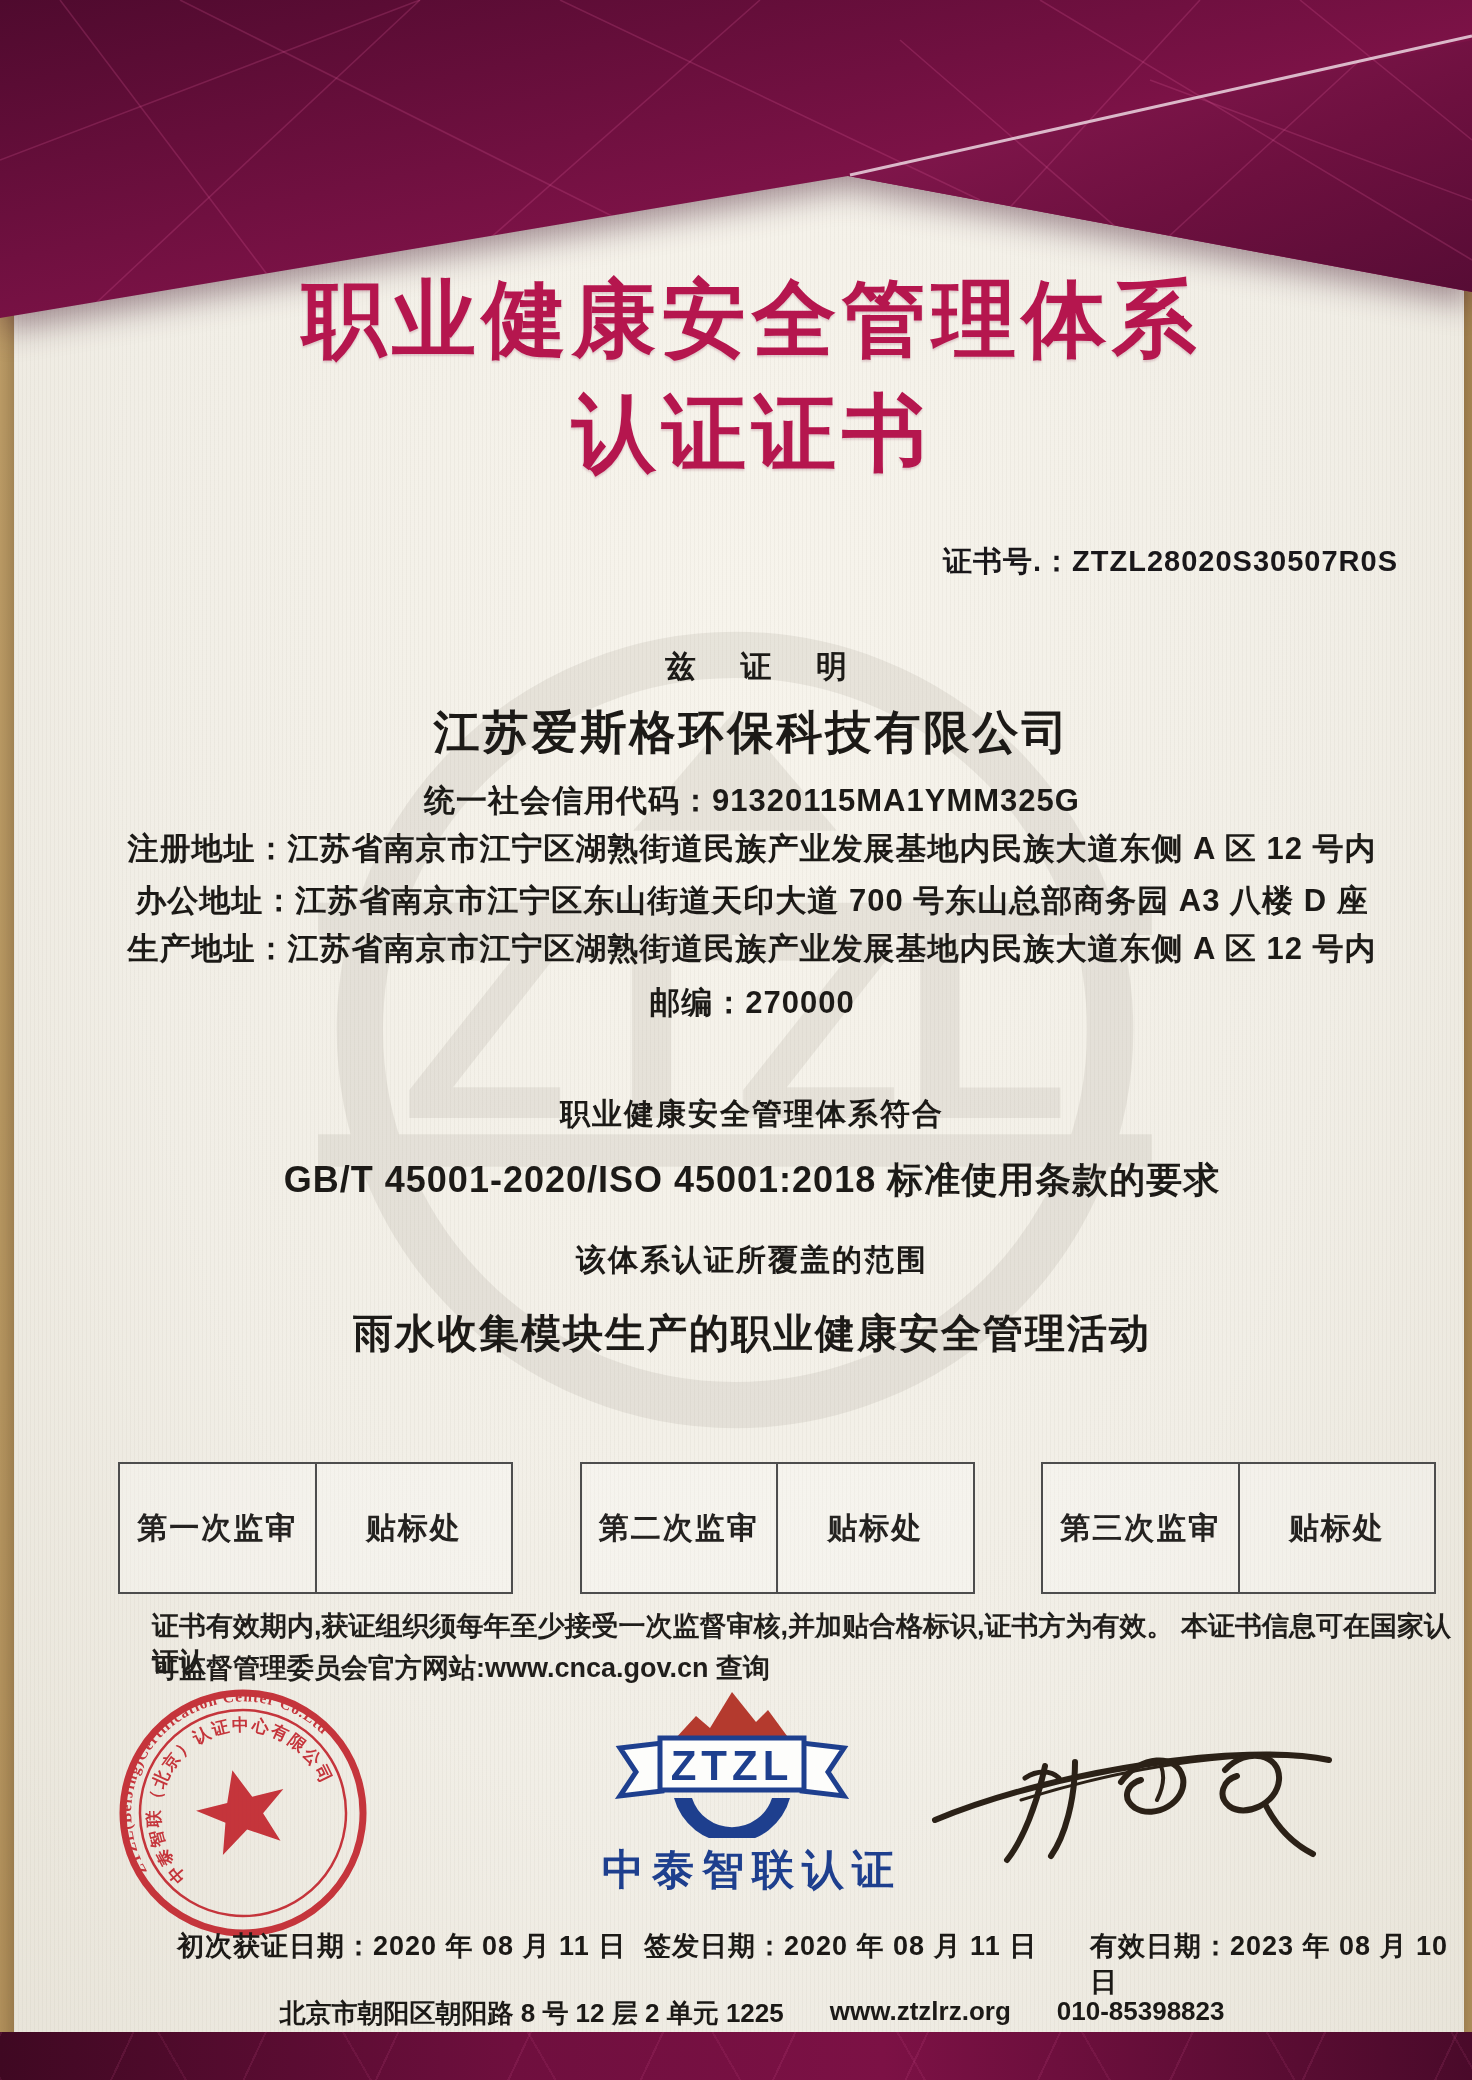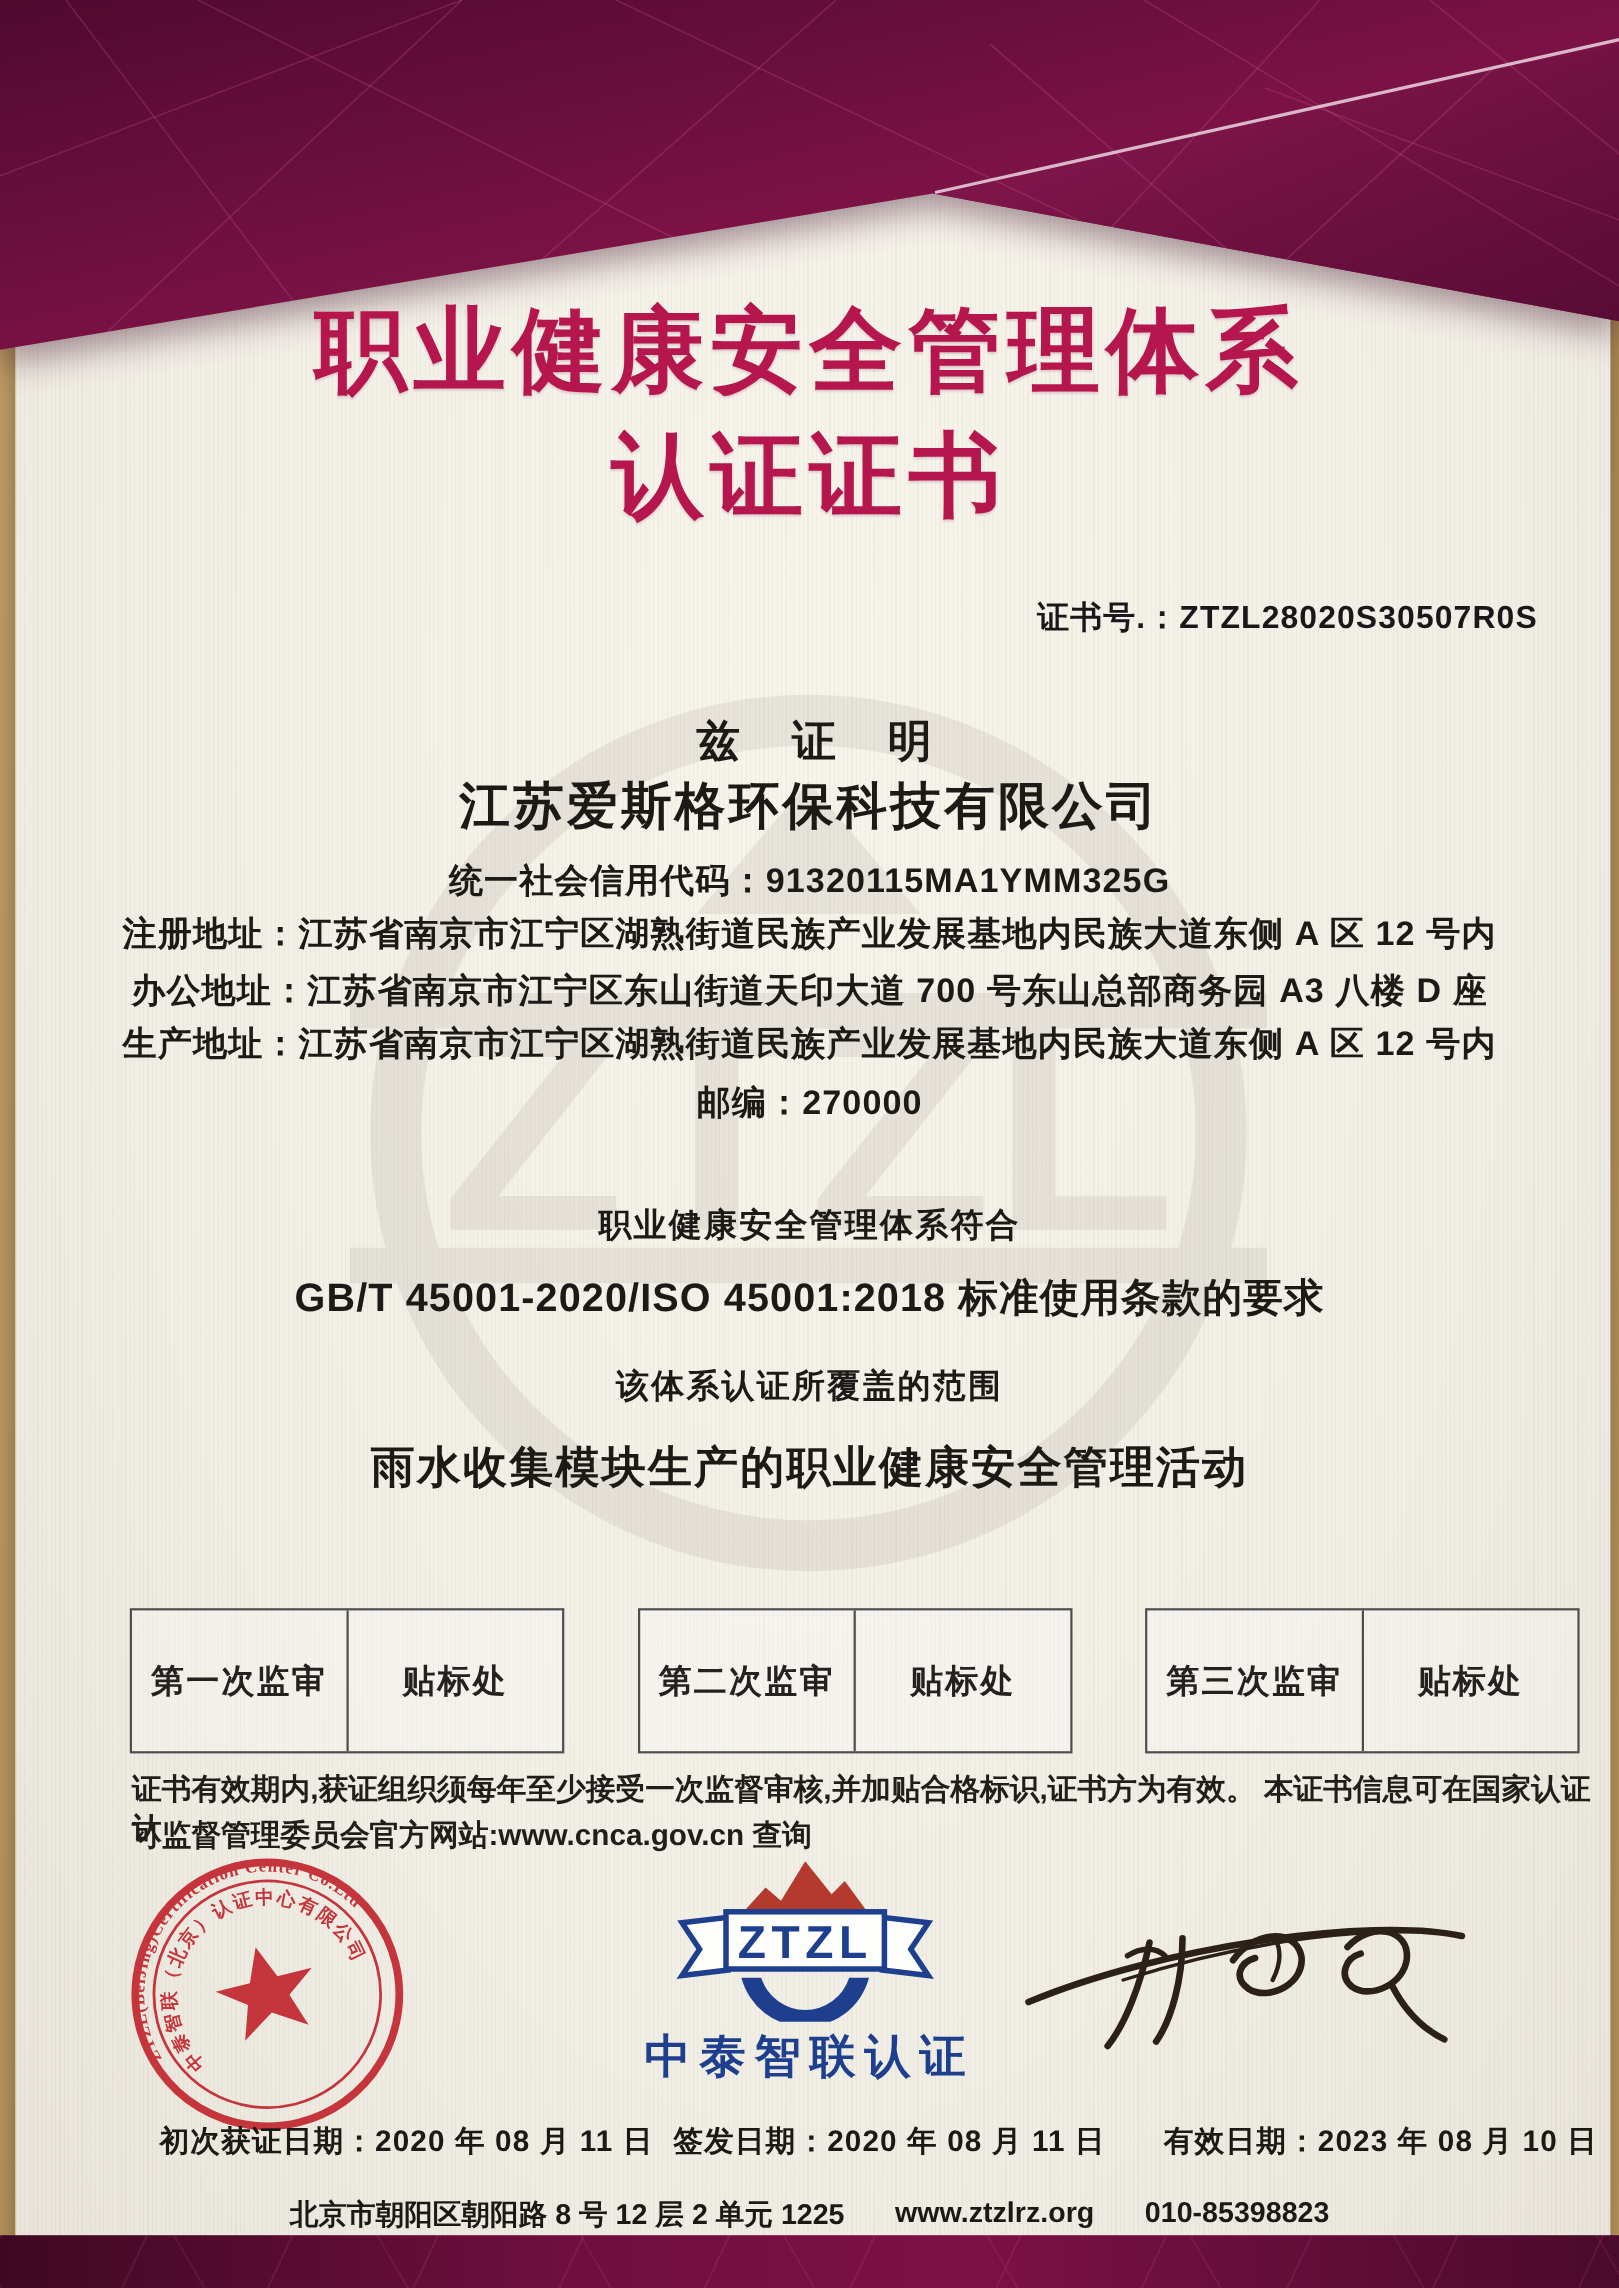--- a/index.html
+++ b/index.html
@@ -11,30 +11,30 @@
   html,body{width:1472px;height:2080px;}
   body{font-family:"Liberation Sans",sans-serif;background:var(--wood);}
   #page{position:relative;width:1472px;height:2080px;overflow:hidden;
         background:linear-gradient(105deg,#c3a36c,#a8854f 55%,#bb9a63);}
   
   #paper{position:absolute;top:6px;left:14px;right:8px;bottom:0;
          background:
            repeating-linear-gradient(90deg,rgba(120,110,90,.05) 0 1px,transparent 1px 4px),
            radial-gradient(ellipse at 50% 30%,#f7f4ec 0%,var(--paper) 60%,#e8e4d9 100%);
          box-shadow:0 0 22px rgba(60,40,20,.45);}
-  .abs{position:absolute;}
+  .abs{position:absolute;padding-left:32px;}
   .ctr{left:0;right:0;text-align:center;}
   .cjk{color:var(--ink);font-weight:700;}
   
   #header-art{position:absolute;top:0;left:0;filter:drop-shadow(0 12px 16px rgba(60,15,38,.45));}
   
   .title{font-family:"Liberation Serif",serif;font-weight:700;color:var(--title-red);
          font-size:84px;letter-spacing:6px;line-height:1;text-shadow:0 2px 2px rgba(120,20,60,.18);}
   .certno{font-size:29px;font-weight:700;color:#19171a;letter-spacing:1px;}
-  .attest{font-size:40px;letter-spacing:18px;margin-left:26px;}
+  .attest{font-size:31px;letter-spacing:18px;margin-left:26px;}
   .company{font-size:46px;letter-spacing:3px;}
   .line31{font-size:31px;letter-spacing:1px;}
   .line30{font-size:30px;letter-spacing:2px;}
   .gbline{font-size:36px;letter-spacing:1px;}
   .scope{font-size:40px;letter-spacing:2px;}
   
   #audit-table{position:absolute;top:1462px;left:118px;width:1318px;height:132px;
                display:flex;justify-content:space-between;}
   .audit-box{width:395px;height:132px;border:2px solid #4d4d4d;display:flex;background:rgba(255,255,255,.25);text-align:right;}
   .audit-cell{flex:1;display:flex;align-items:center;justify-content:center;

